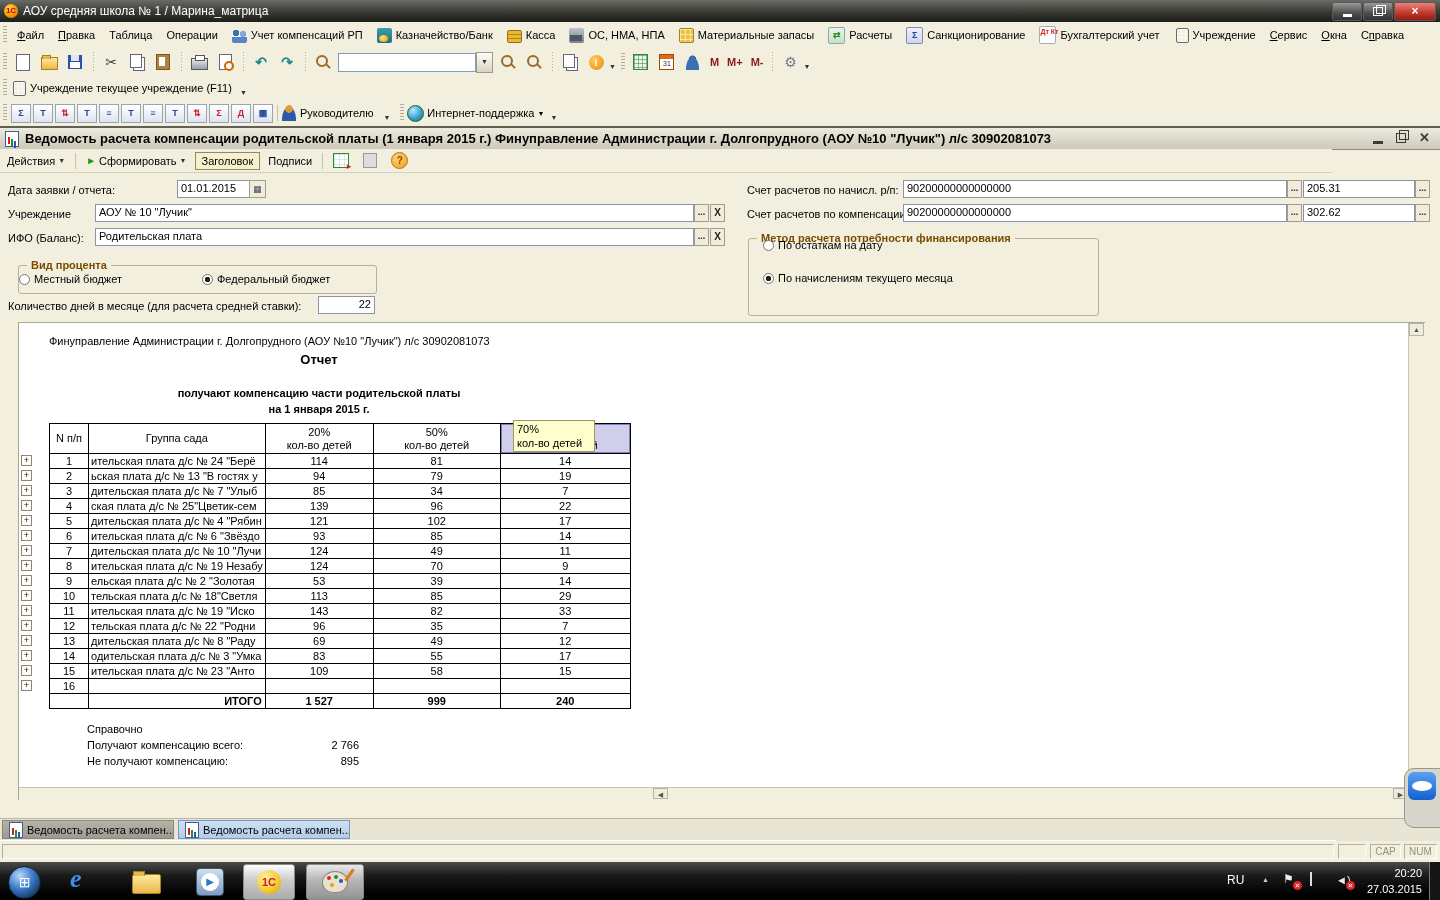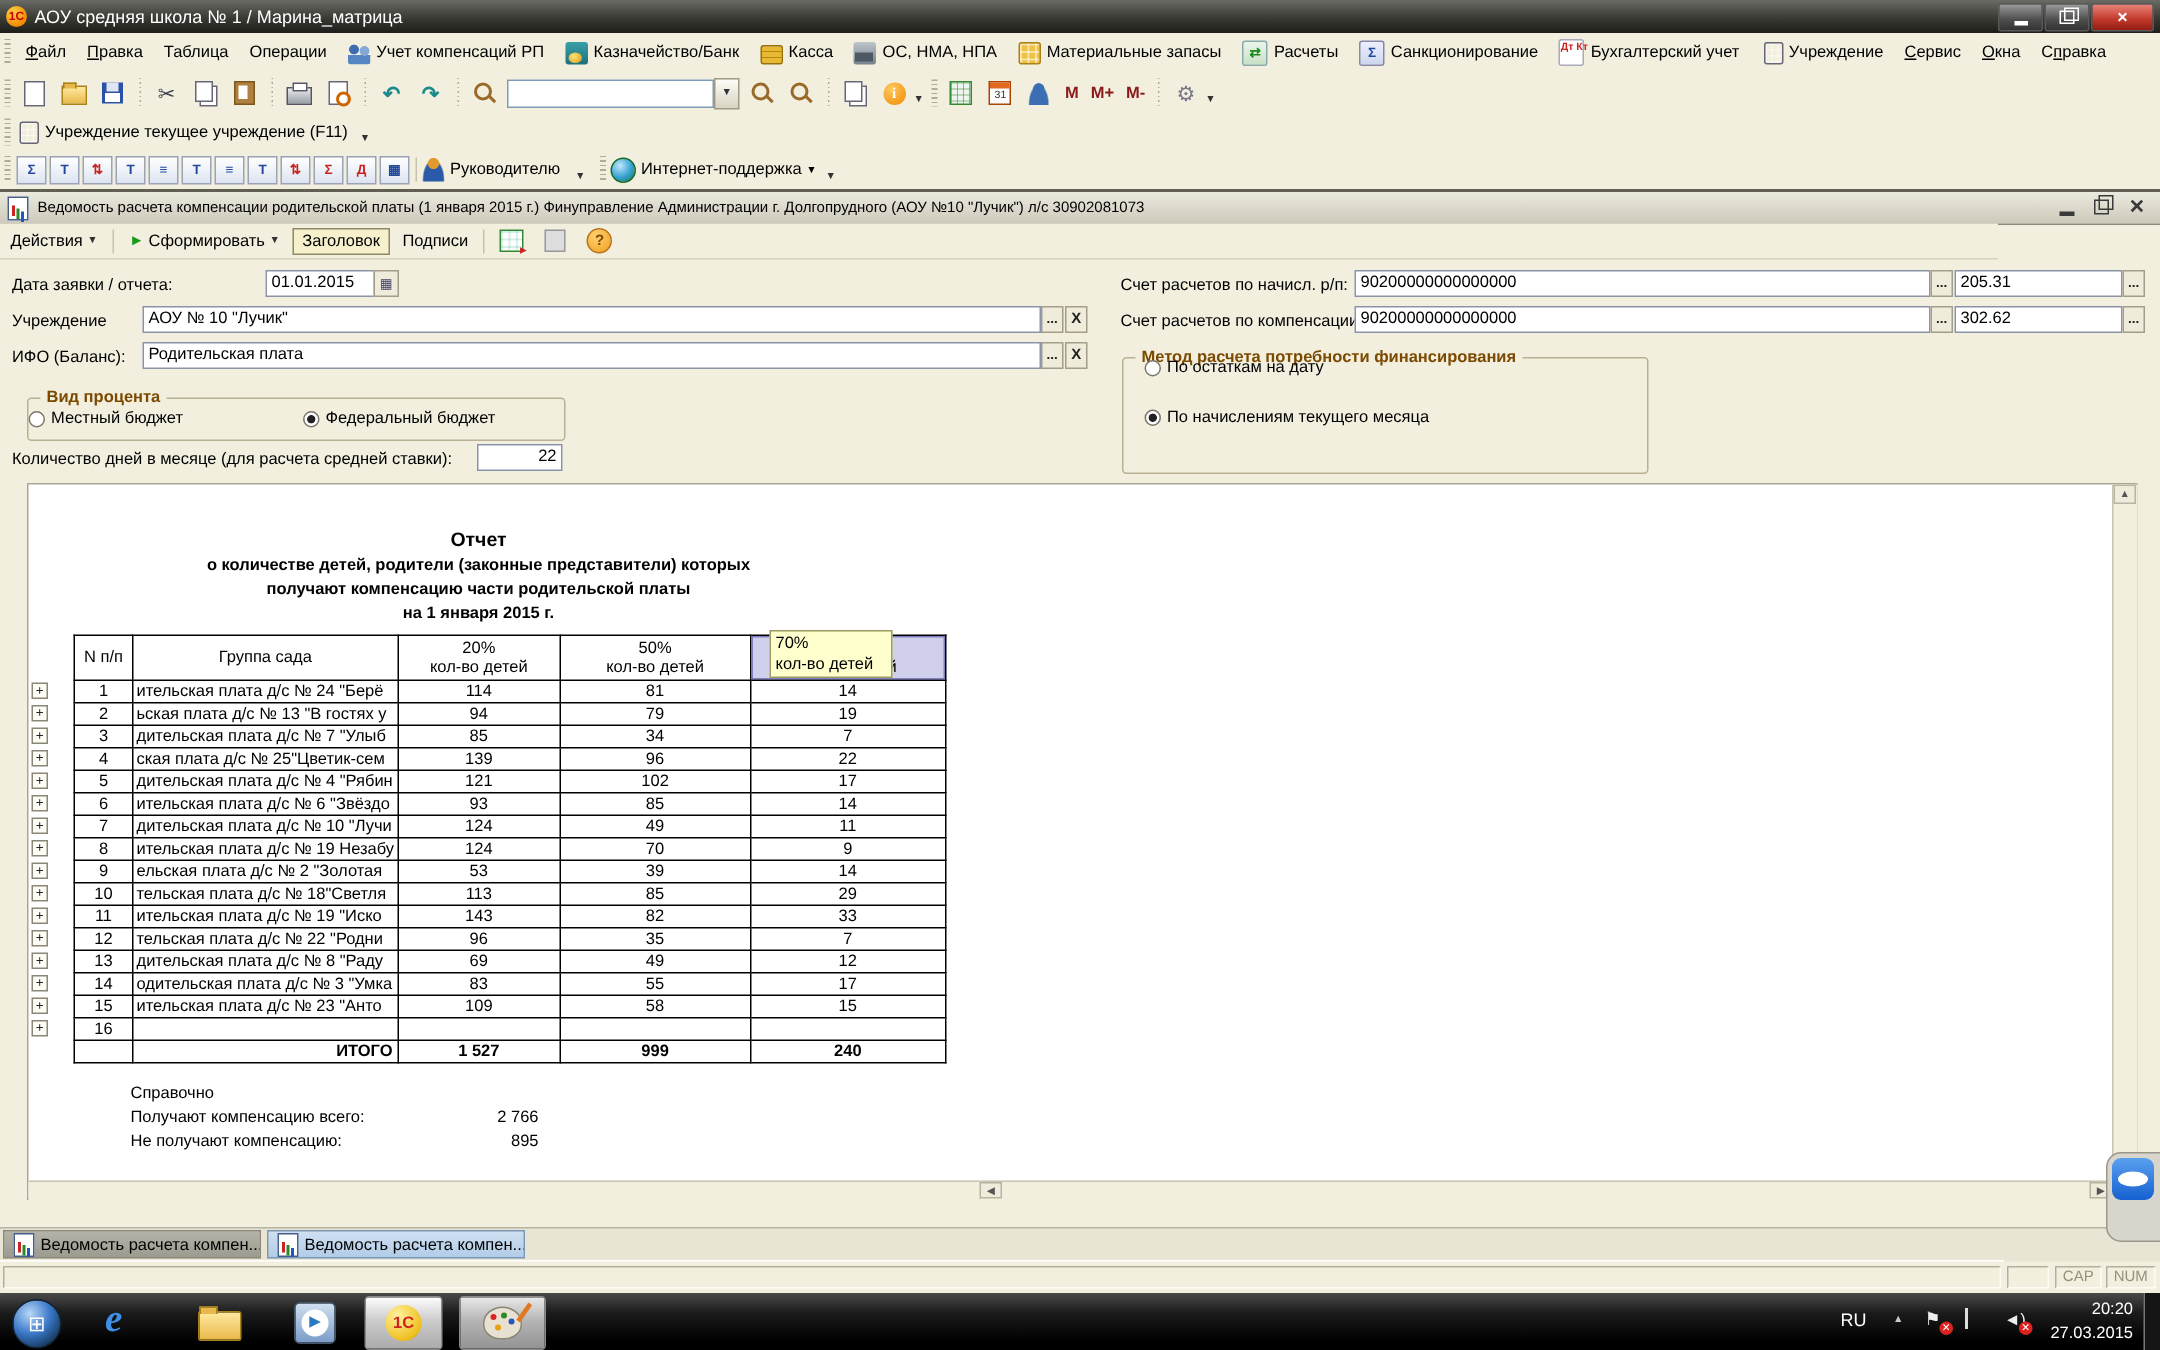--- a/index.html
+++ b/index.html
@@ -97,21 +97,21 @@
     background:radial-gradient(circle at 35% 30%,#bfe8ff,#35a0d0 55%,#1a7a40);}
 
   
   #mdisep{position:absolute;left:0;top:126px;width:1440px;height:2px;background:#615e52;}
   #mdititle{position:absolute;left:0;top:128px;width:1440px;height:21px;
     background:linear-gradient(#eceade,#cdc9bb);border-bottom:1px solid #8d897b;display:flex;align-items:center;}
   .repicon{width:12px;height:14px;background:#fff;border:1px solid #44608a;position:relative;flex:none;}
   .repicon::after{content:"";position:absolute;left:2px;bottom:2px;width:2px;height:7px;background:#c22;
     box-shadow:3px 2px 0 #2a8a2a,6px 4px 0 #2255c0;}
   #mdititle .repicon{margin:0 6px 0 5px;}
-  #mdititletext{font-weight:normal;font-size:10px;}
+  #mdititletext{font-weight:bold;font-size:13px;}
   #mdibtns{position:absolute;right:10px;top:3px;display:flex;gap:13px;align-items:center;}
   .mdimin{width:10px;height:3px;background:#3a3a3a;margin-top:8px;}
   .mdirestore{width:8px;height:8px;border:1px solid #3a3a3a;position:relative;}
   .mdirestore::after{content:"";position:absolute;left:2px;top:-4px;width:8px;height:8px;border:1px solid #3a3a3a;}
   .mdiclose{color:#3a3a3a;font-size:13px;font-weight:bold;line-height:14px;}
 
   #doctoolbar{position:absolute;left:0;top:149px;width:1332px;height:23px;display:flex;align-items:center;
     background:#f2efdf;border-bottom:1px solid #d5d1bf;}
   .dtitem{padding:2px 6px;margin:0 1px;white-space:nowrap;display:flex;align-items:center;gap:3px;}
   .dtitem .dd{font-size:7px;color:#333;}
@@ -503,22 +503,22 @@
         <span class="radio sel"></span>
         <span>По начислениям текущего месяца</span>
       </span>
       <span class="opt">
         <span class="radio"></span>
         <span>По остаткам на дату</span>
       </span>
     </div>
 
   <div id="reportarea">
+    <span id="orgline" class="nowrap">Финуправление Администрации г. Долгопрудного (АОУ №10 "Лучик")   л/с 30902081073</span>
     <div class="repsub" id="reptitle">Отчет</div>
-    <div class="repsub" id="repsub1">о количестве детей, родители (законные представители) которых</div>
     <div class="repsub" id="repsub2">получают компенсацию части родительской платы</div>
     <div class="repsub" id="repsub3">на  1 января 2015 г.</div>
 
     <table id="dtable">
       <colgroup>
           <col style="width:39px">
           <col style="width:165px">
           <col style="width:108px">
           <col style="width:127px">
           <col style="width:130px">

